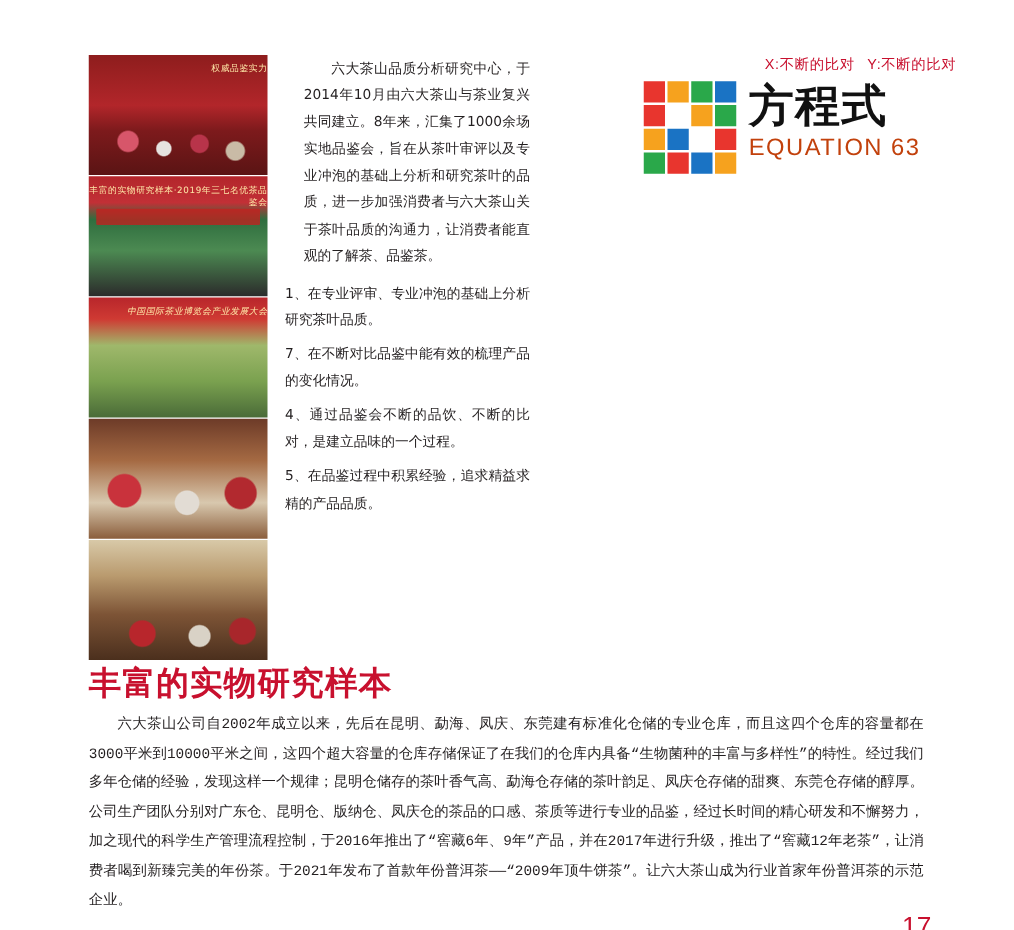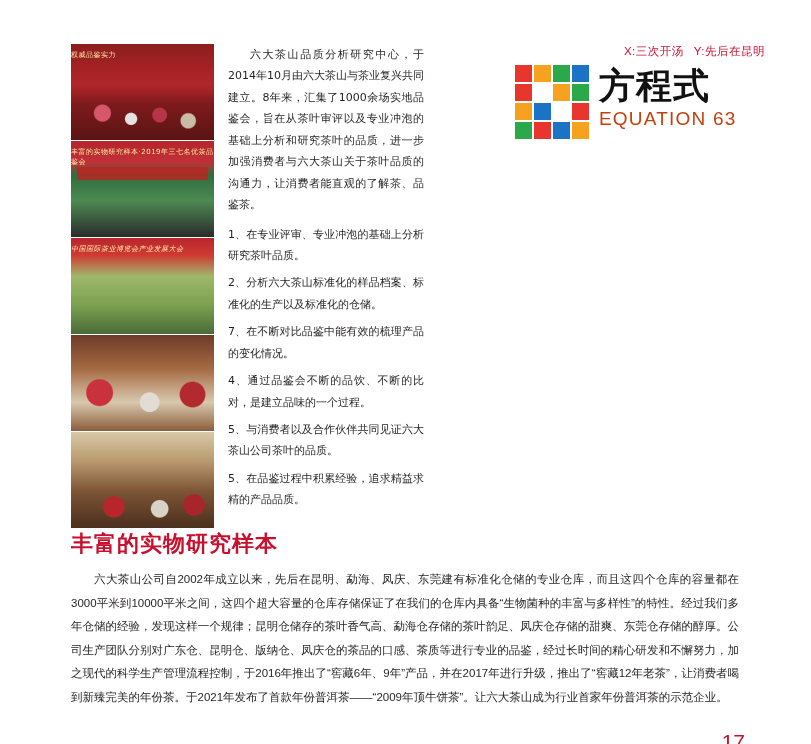--- a/index.html
+++ b/index.html
@@ -85,21 +85,21 @@
     height: 96px;
     margin-bottom: 1px;
     position: relative;
     overflow: hidden;
   }
   .photo .cap {
     position: absolute;
     left: 0;
     right: 0;
     top: 6px;
-    text-align: left;
+    text-align: right;
     font-size: 7px;
     color: #ffe8a8;
     font-family: "DejaVu Sans", sans-serif;
     letter-spacing: 0.5px;
   }
   .photo .banner {
     position: absolute;
     left: 6px;
     right: 6px;
     top: 26px;
@@ -134,42 +134,42 @@
     left: 228px;
     top: 44px;
     width: 196px;
     font-family: "DejaVu Sans", sans-serif;
     font-size: 11px;
     line-height: 1.95;
     color: #231f20;
     text-align: justify;
   }
   .text-col p { margin: 0 0 8px 0; }
-  .text-col p.lead { text-indent: 2em; }
+  .text-col p.lead { text-indent: 2em; margin-left: 15px; }
   .text-col p.item { margin-bottom: 6px; }
 
   
   .section-heading {
     position: absolute;
     left: 71px;
     top: 529px;
     font-family: Liberation Serif, serif;
-    font-size: 22px;
+    font-size: 26px;
     font-weight: bold;
     color: #c8102e;
     letter-spacing: 1px;
   }
 
   
   .bottom-para {
     position: absolute;
     left: 71px;
     top: 568px;
     width: 668px;
-    font-family: Liberation Sans, sans-serif;
+    font-family: Liberation Mono, monospace;
     font-size: 11.5px;
     line-height: 2.05;
     color: #231f20;
     text-align: justify;
     text-indent: 2em;
   }
 
   
   .page-number {
     position: absolute;
@@ -177,21 +177,21 @@
     top: 730px;
     font-size: 21px;
     color: #c8102e;
   }
 </style>
 </head>
 <body>
 
 <div class="logo-block">
   <div class="logo-tagline">
-    <span>X:三次开汤</span><span class="sep"></span><span>Y:先后在昆明</span>
+    <span>X:不断的比对</span><span class="sep"></span><span>Y:不断的比对</span>
   </div>
   <div class="logo-row">
     <div class="logo-mark">
       <span style="background: rgb(232, 53, 46);"></span>
       <span style="background: rgb(246, 162, 30);"></span>
       <span style="background: rgb(42, 168, 74);"></span>
       <span style="background: rgb(26, 115, 196);"></span>
       <span style="background: rgb(232, 53, 46);"></span>
       <span style="background: rgb(255, 255, 255);"></span>
       <span style="background: rgb(246, 162, 30);"></span>
@@ -223,24 +223,22 @@
   <div class="photo p3">
     <div class="cap">中国国际茶业博览会产业发展大会</div>
   </div>
   <div class="photo p4"></div>
   <div class="photo p5"></div>
 </div>
 
 <div class="text-col">
   <p class="lead">六大茶山品质分析研究中心，于2014年10月由六大茶山与茶业复兴共同建立。8年来，汇集了1000余场实地品鉴会，旨在从茶叶审评以及专业冲泡的基础上分析和研究茶叶的品质，进一步加强消费者与六大茶山关于茶叶品质的沟通力，让消费者能直观的了解茶、品鉴茶。</p>
   <p class="item">1、在专业评审、专业冲泡的基础上分析研究茶叶品质。</p>
-  <p class="item">2、分析六大茶山标准化的样品档案、标准化的生产以及标准化的仓储。</p>
   <p class="item">7、在不断对比品鉴中能有效的梳理产品的变化情况。</p>
   <p class="item">4、通过品鉴会不断的品饮、不断的比对，是建立品味的一个过程。</p>
-  <p class="item">5、与消费者以及合作伙伴共同见证六大茶山公司茶叶的品质。</p>
   <p class="item">5、在品鉴过程中积累经验，追求精益求精的产品品质。</p>
 </div>
 
 <div class="section-heading">丰富的实物研究样本</div>
 
 <div class="bottom-para">六大茶山公司自2002年成立以来，先后在昆明、勐海、凤庆、东莞建有标准化仓储的专业仓库，而且这四个仓库的容量都在3000平米到10000平米之间，这四个超大容量的仓库存储保证了在我们的仓库内具备“生物菌种的丰富与多样性”的特性。经过我们多年仓储的经验，发现这样一个规律；昆明仓储存的茶叶香气高、勐海仓存储的茶叶韵足、凤庆仓存储的甜爽、东莞仓存储的醇厚。公司生产团队分别对广东仓、昆明仓、版纳仓、凤庆仓的茶品的口感、茶质等进行专业的品鉴，经过长时间的精心研发和不懈努力，加之现代的科学生产管理流程控制，于2016年推出了“窖藏6年、9年”产品，并在2017年进行升级，推出了“窖藏12年老茶”，让消费者喝到新臻完美的年份茶。于2021年发布了首款年份普洱茶——“2009年顶牛饼茶”。让六大茶山成为行业首家年份普洱茶的示范企业。</div>
 
 <div class="page-number">17</div>
 
 </body></html>

